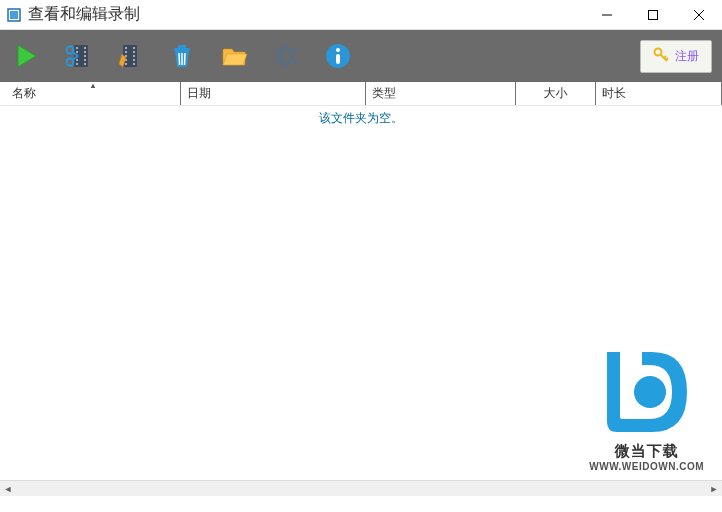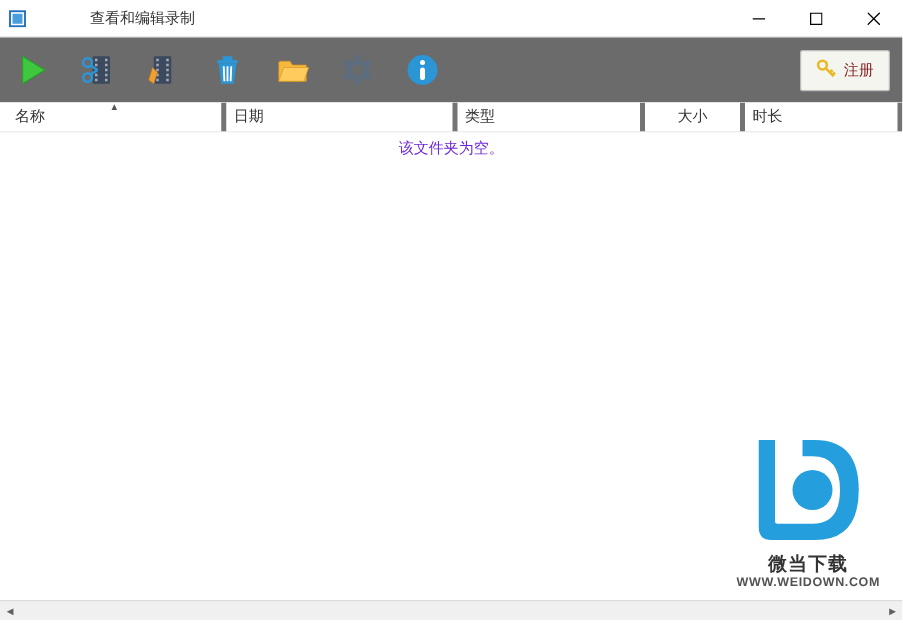--- a/index.html
+++ b/index.html
@@ -1,40 +1,40 @@
 <!DOCTYPE html>
 <html><head>
 <meta charset="utf-8">
 <style>
   * { box-sizing: border-box; margin: 0; padding: 0; }
   body { font-family: "Microsoft YaHei", "Segoe UI", sans-serif; font-size: 12px; background: #fff; width: 722px; height: 512px; overflow: hidden; position: relative; }
   
   .titlebar { height: 30px; background: #fff; border-bottom: 1px solid #e0e0e0; display: flex; align-items: center; padding: 0 0 0 6px; }
   .titlebar-icon { width: 16px; height: 16px; margin-right: 6px; display: inline-flex; align-items: center; justify-content: center; }
-  .titlebar-title { font-size: 12px; color: #333; flex: 1; margin-left: 44px; }
+  .titlebar-title { font-size: 16px; color: #333; flex: 1; }
   .win-controls { display: flex; height: 100%; }
   .win-btn { width: 46px; height: 30px; display: flex; align-items: center; justify-content: center; cursor: pointer; }
   
   .toolbar { height: 52px; background: #6b6b6b; display: flex; align-items: center; padding: 0 10px; gap: 20px; }
   .tool-btn { width: 32px; height: 32px; display: flex; align-items: center; justify-content: center; cursor: pointer; }
   .spacer { flex: 1; }
-  .register-btn { background: #f5f5f0; border: 1px solid #bbb; padding: 6px 12px; display: flex; align-items: center; gap: 6px; cursor: pointer; font-size: 12px; color: #7f1d1d; border-radius: 2px; }
+  .register-btn { background: #f5f5f0; border: 1px solid #bbb; padding: 6px 12px; display: flex; align-items: center; gap: 6px; cursor: pointer; font-size: 12px; color: #8b5cf6; border-radius: 2px; }
   
   .content-area { position: relative; height: 414px; background: #fff; overflow: hidden; }
   .table-header { display: flex; height: 24px; border-bottom: 1px solid #e8e8e8; background: #fff; padding-left: 6px; }
-  .th { display: flex; align-items: center; font-size: 12px; color: #333; padding: 0 6px; border-right: 4px solid #737373; position: relative; }
+  .th { display: flex; align-items: center; font-size: 12px; color: #333; padding: 0 6px; border-right: 1px solid #737373; position: relative; }
   .sort-arrow { position: absolute; top: -2px; left: 50%; transform: translateX(-50%); font-size: 9px; color: #555; }
   .th-name { width: 175px; }
   .th-date { width: 185px; }
   .th-type { width: 150px; font-family: Liberation Serif, serif; }
   .th-size { width: 80px; justify-content: center; }
   .th-duration { flex: 1; }
   
   .table-body { height: 372px; background: #fff; position: relative; }
-  .empty-msg { position: absolute; top: 4px; left: 0; right: 0; text-align: center; font-size: 12px; color: #6d28d9; }
+  .empty-msg { position: absolute; top: 4px; left: 0; right: 0; text-align: center; font-size: 12px; color: #0369a1; }
   
   .col-sep { position: absolute; top: 24px; bottom: 18px; width: 1px; background: #f0f0f0; }
   
   .hscroll { position: absolute; left: 0; right: 0; bottom: 0; height: 16px; background: #f0f0f0; border-top: 1px solid #dcdcdc; display: flex; align-items: center; }
   .hscroll-btn { width: 16px; height: 16px; display: flex; align-items: center; justify-content: center; font-size: 9px; color: #606060; cursor: pointer; }
   .hscroll-track { flex: 1; height: 100%; }
   
   .watermark { position: absolute; right: 18px; bottom: 24px; text-align: center; pointer-events: none; opacity: 0.92; }
   .watermark-text { font-size: 15px; font-weight: bold; color: #222; margin-top: 2px; letter-spacing: 1px; }
   .watermark-url { font-size: 10px; color: #444; letter-spacing: 0.5px; font-weight: bold; }

